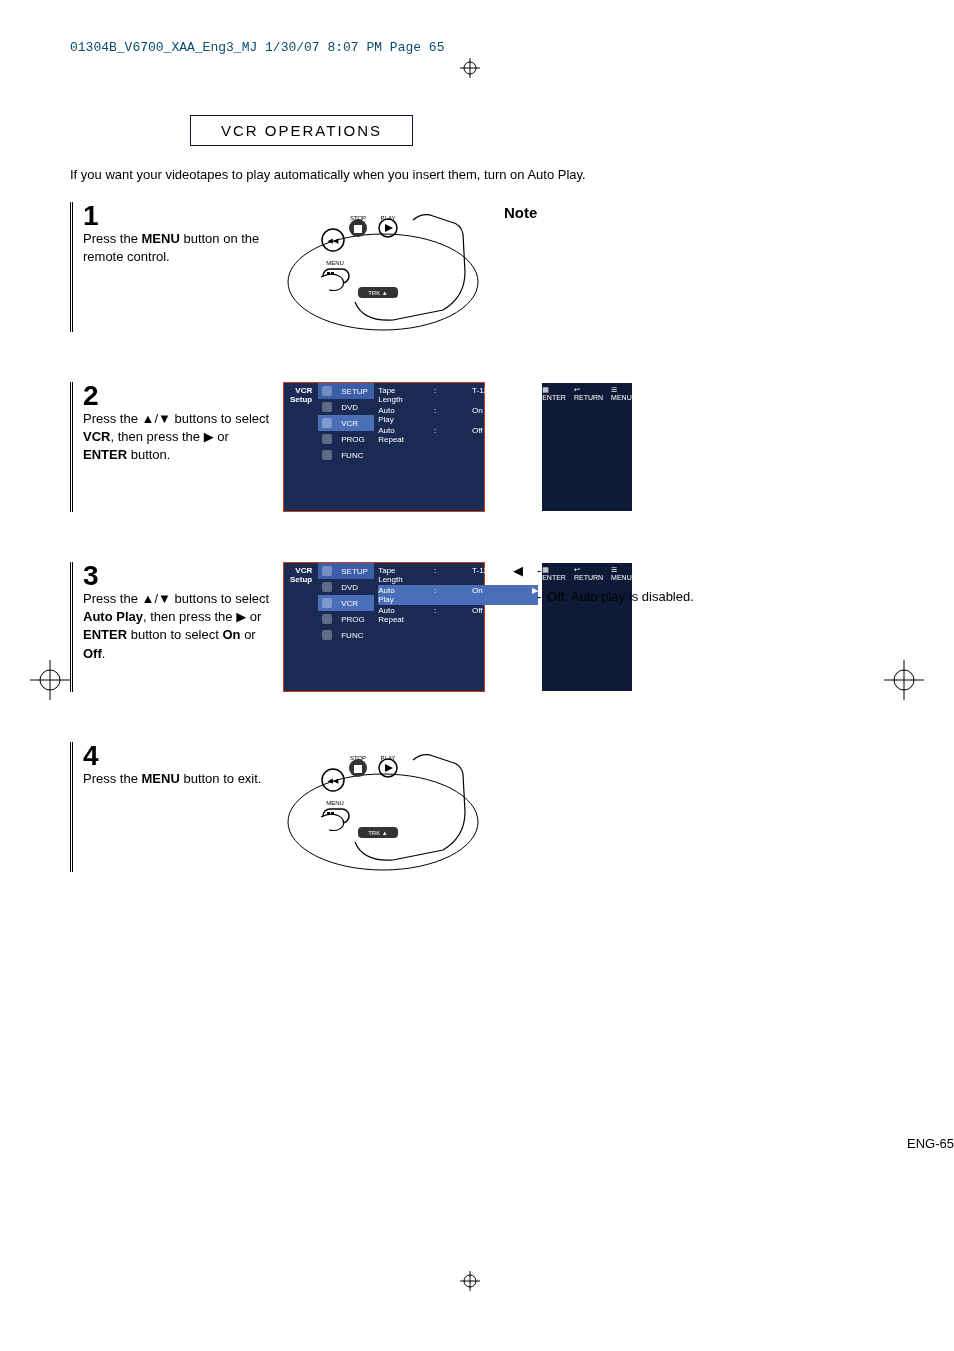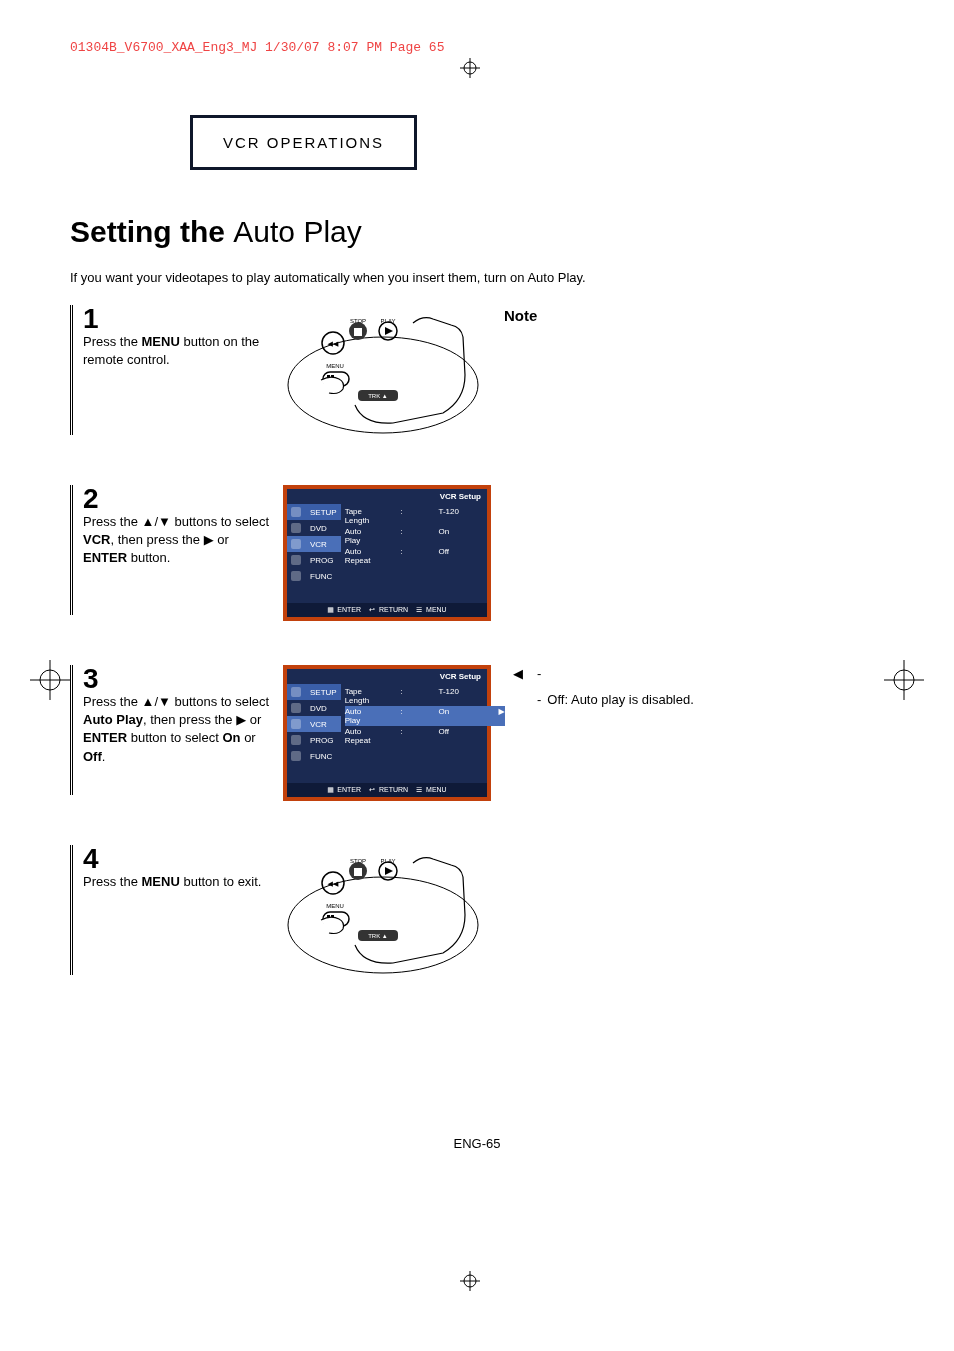--- a/index.html
+++ b/index.html
@@ -13,21 +13,21 @@
   .page {
     width: 954px;
     height: 1351px;
     position: relative;
     padding: 40px 70px 0 70px;
     box-sizing: border-box;
   }
   .header-line {
     font-size: 13px;
     font-family: "Courier New", monospace;
-    color: #ef4444;
+    color: #0c4a6e;
     margin-bottom: 60px;
   }
   .reg-mark-top {
     position: absolute;
     top: 58px;
     left: 460px;
     width: 20px;
     height: 20px;
   }
   .reg-mark-bottom {
@@ -46,22 +46,22 @@
   }
   .side-mark-right {
     position: absolute;
     top: 660px;
     right: 30px;
     width: 40px;
     height: 40px;
   }
   .section-box {
     display: inline-block;
-    border: 3px solid #0f172a;
-    padding: 16px 30px;
+    border: 1px solid #0f172a;
+    padding: 6px 30px;
     margin-left: 120px;
     font-size: 15px;
     letter-spacing: 2px;
   }
   .section-box .vcr { font-variant: small-caps; }
   h1.title {
     margin: 45px 0 10px 0;
     font-size: 30px;
     font-weight: bold;
   }
@@ -112,36 +112,35 @@
     vertical-align: top;
     margin-right: 4px;
   }
   .options-col .opt-line { display: flex; margin-bottom: 8px; }
   .options-col .dash { margin: 0 6px 0 10px; }
   .page-num {
     position: absolute;
     bottom: 200px;
     left: 0;
     width: 100%;
-    text-align: center;
+    text-align: right;
     font-size: 13px;
   }
   
   .remote-svg { width: 100%; height: 100%; }
   
   .osd {
     width: 200px;
     height: 128px;
     background: #1b2a52;
     color: #fff;
     font-size: 8px;
     font-family: Arial, sans-serif;
-    border: 4px solid #c2410c;
-    display: flex;
-    flex-direction: column;
+    border: 1px solid #c2410c;
+    display: flex;
   }
   .osd-title {
     text-align: right;
     padding: 3px 6px;
     font-weight: bold;
     font-size: 8px;
   }
   .osd-body {
     display: flex;
     flex: 1;
@@ -225,24 +224,20 @@
     <line x1="20" y1="0" x2="20" y2="40" stroke="#000" stroke-width="1"></line>
     <circle cx="20" cy="20" r="10" fill="none" stroke="#000" stroke-width="1"></circle>
   </svg>
 
   
   <div class="section-box">
     <span class="vcr">VCR OPERATIONS</span>
   </div>
 
   
-  <h1 class="title">
-    <span>Setting the</span>
-    <span class="thin"> </span><span class="thin">Auto Play</span>
-  </h1>
   <div class="intro">If you want your videotapes to play automatically when you insert them, turn on Auto Play.</div>
 
   
   <div class="step-row">
     <div class="step-text">
       <div class="step-num">1</div>
       <span>Press the </span><b>MENU</b><span> button on the remote control.</span>
     </div>
     <div class="step-img">
       

